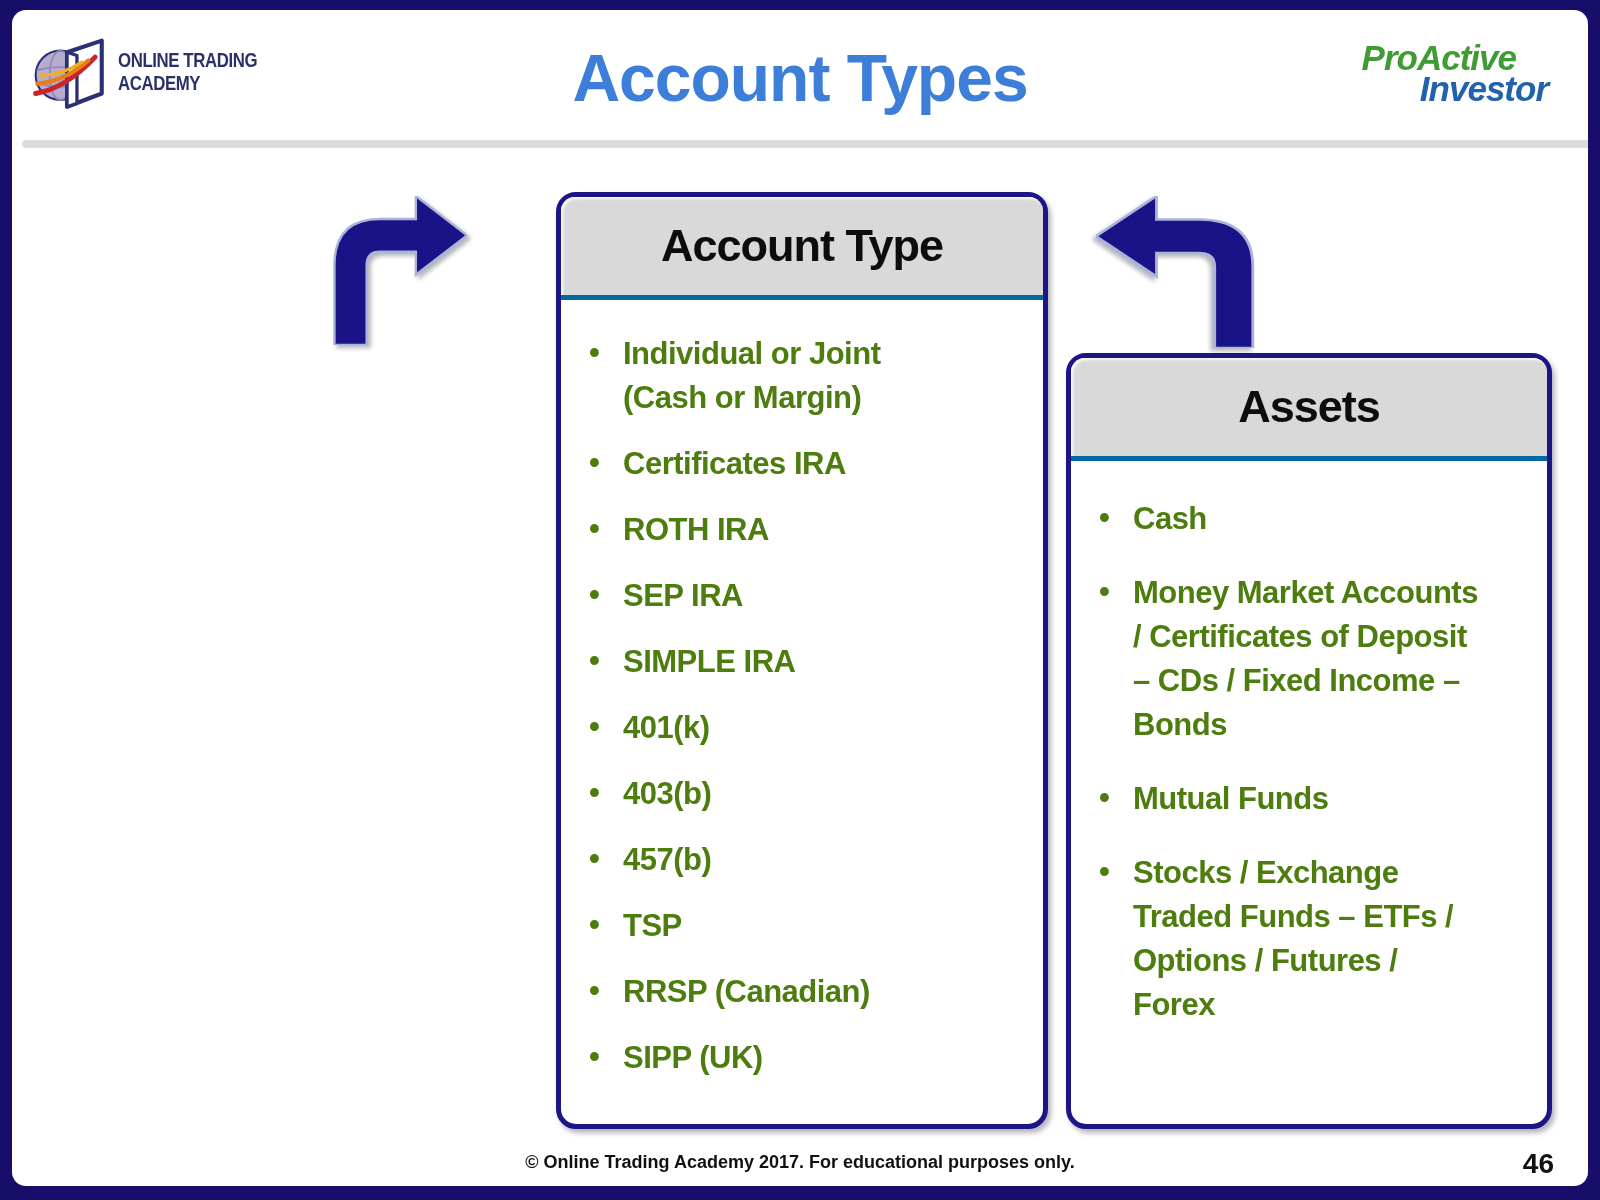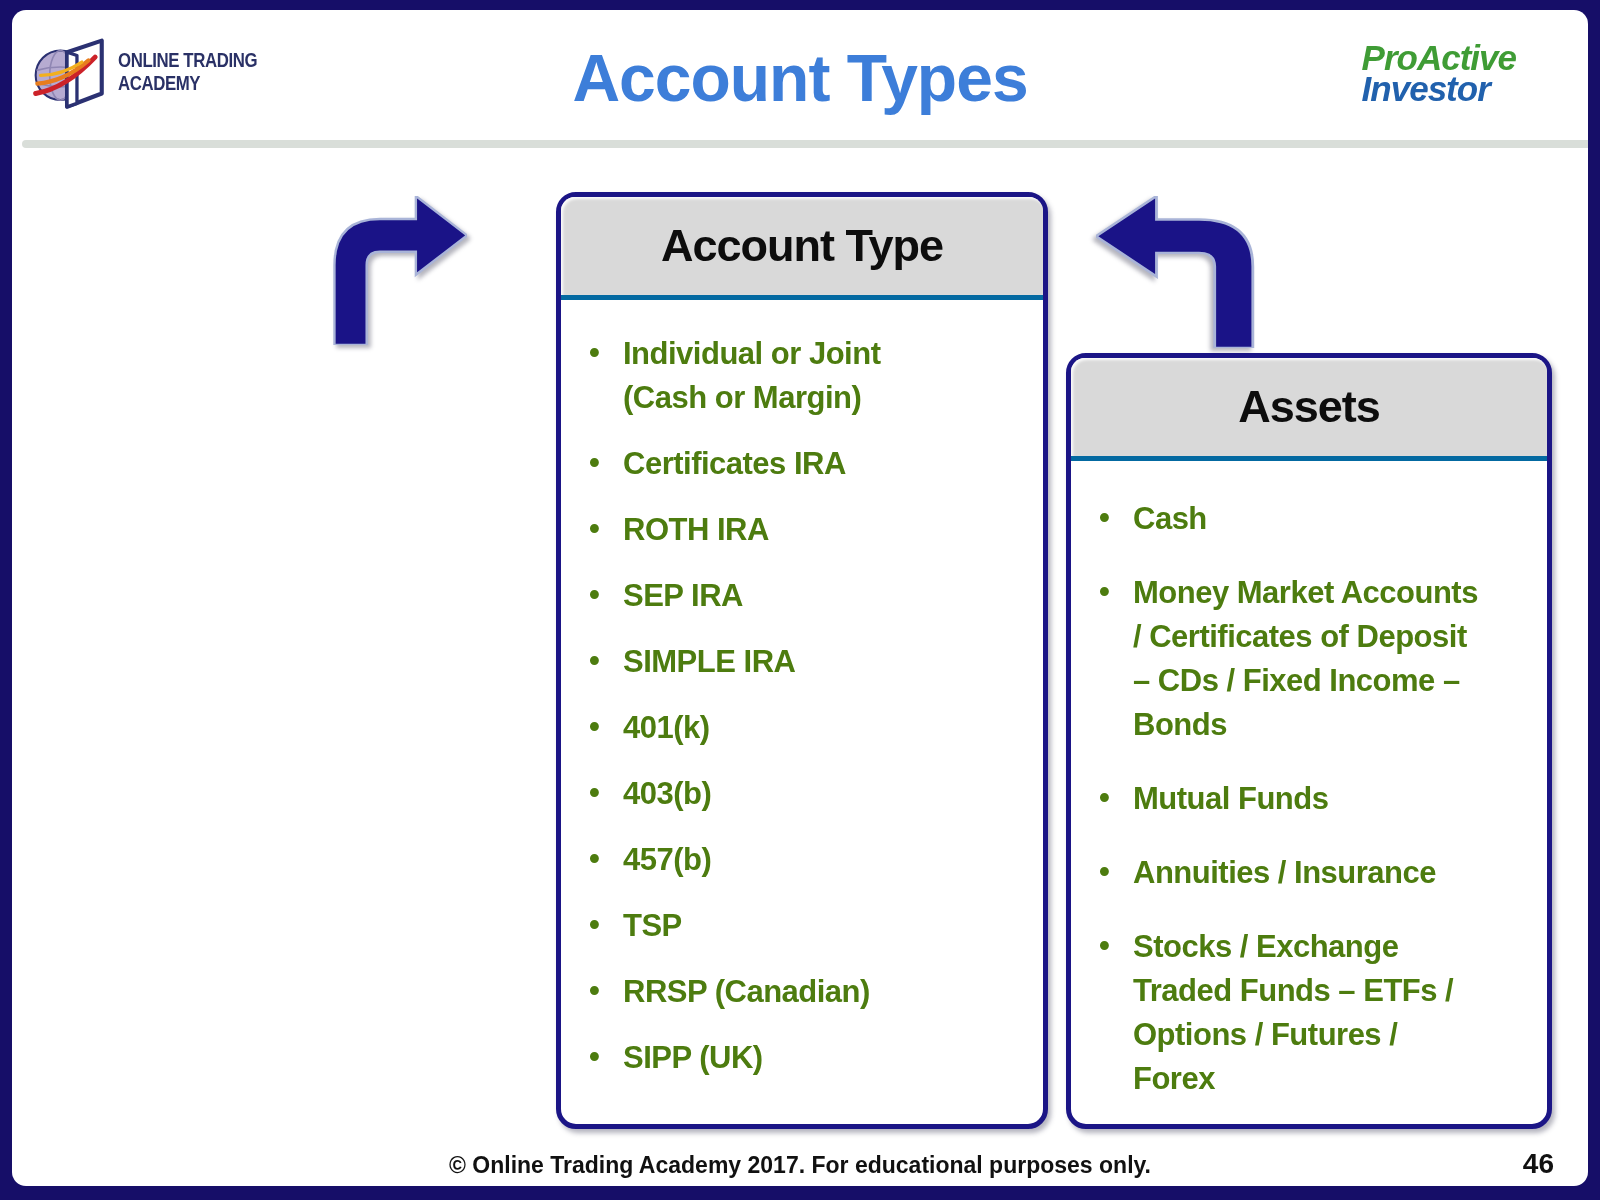--- a/index.html
+++ b/index.html
@@ -13,21 +13,21 @@
   }
   
   .ota-logo{position:absolute;left:30px;top:34px;display:flex;align-items:center;}
   .ota-logo svg{width:84px;height:76px;}
   .ota-text{margin-left:4px;color:#2a3166;font-weight:bold;font-size:21px;
     line-height:1.08;letter-spacing:-0.5px;transform:scaleX(.8);transform-origin:left center;}
   .title{
     position:absolute;left:12px;right:12px;top:24px;margin:16px;text-align:center;
     color:#3d7ed9;font-size:66px;font-weight:bold;letter-spacing:-1px;
   }
-  .proactive{position:absolute;right:52px;top:40px;
+  .proactive{position:absolute;right:52px;top:40px;text-align:right;
     font-weight:bold;font-style:italic;font-size:35px;line-height:1.0;letter-spacing:-1px;}
   .pa-line1{color:#3f9c35;padding-right:32px;}
   .pa-line2{color:#2161ad;margin-top:-4px;}
   .divider{position:absolute;left:22px;top:140px;width:1566px;height:8px;
     background:#d9ded9;border-radius:4px 0 0 4px;}
   
   .arrow{position:absolute;filter:drop-shadow(3px 3px 2px rgba(90,90,110,.45));}
   .arrow path{fill:#1a1387;stroke:#a9b4d8;stroke-width:2.5;}
   .arrow-left{left:325px;top:196px;width:142px;height:149px;}
   .arrow-right{left:1096px;top:196px;width:168px;height:152px;transform:scaleX(-1);}
@@ -50,21 +50,21 @@
     position:relative;padding-left:36px;color:#4d7c0f;font-size:31px;font-weight:bold;
     line-height:1.42;white-space:pre-line;margin-bottom:28px;letter-spacing:-0.5px;
   }
   ul.box-list li::before{content:"\2022";position:absolute;left:2px;top:-1px;}
   .box-account ul.box-list{padding-top:32px;}
   .box-account ul.box-list li{margin-bottom:22px;}
   .box-assets ul.box-list{}
   .box-assets ul.box-list li{margin-bottom:30px;}
   
   .footer{position:absolute;left:12px;right:12px;top:1152px;text-align:center;
-    color:#111;font-size:23px;font-weight:bold;}
+    color:#111;font-size:18px;font-weight:bold;}
   .page-number{position:absolute;right:46px;top:1148px;color:#111;
     font-size:28px;font-weight:bold;}
 </style>
 </head>
 <body>
 
 <div class="slide">
   <div class="paper"></div>
 
   <div class="ota-logo">
@@ -126,21 +126,20 @@
     <div class="box-header">
       <span>Assets</span>
     </div>
     <ul class="box-list">
         <li>Cash</li>
         <li>Money Market Accounts
 / Certificates of Deposit
 – CDs / Fixed Income –
 Bonds</li>
         <li>Mutual Funds</li>
-        <li>Annuities / Insurance</li>
         <li>Stocks / Exchange
 Traded Funds – ETFs /
 Options / Futures /
 Forex</li>
       </ul>
   </section>
 
   <div class="footer">© Online Trading Academy 2017. For educational purposes only.</div>
   <div class="page-number">46</div>
 </div>

